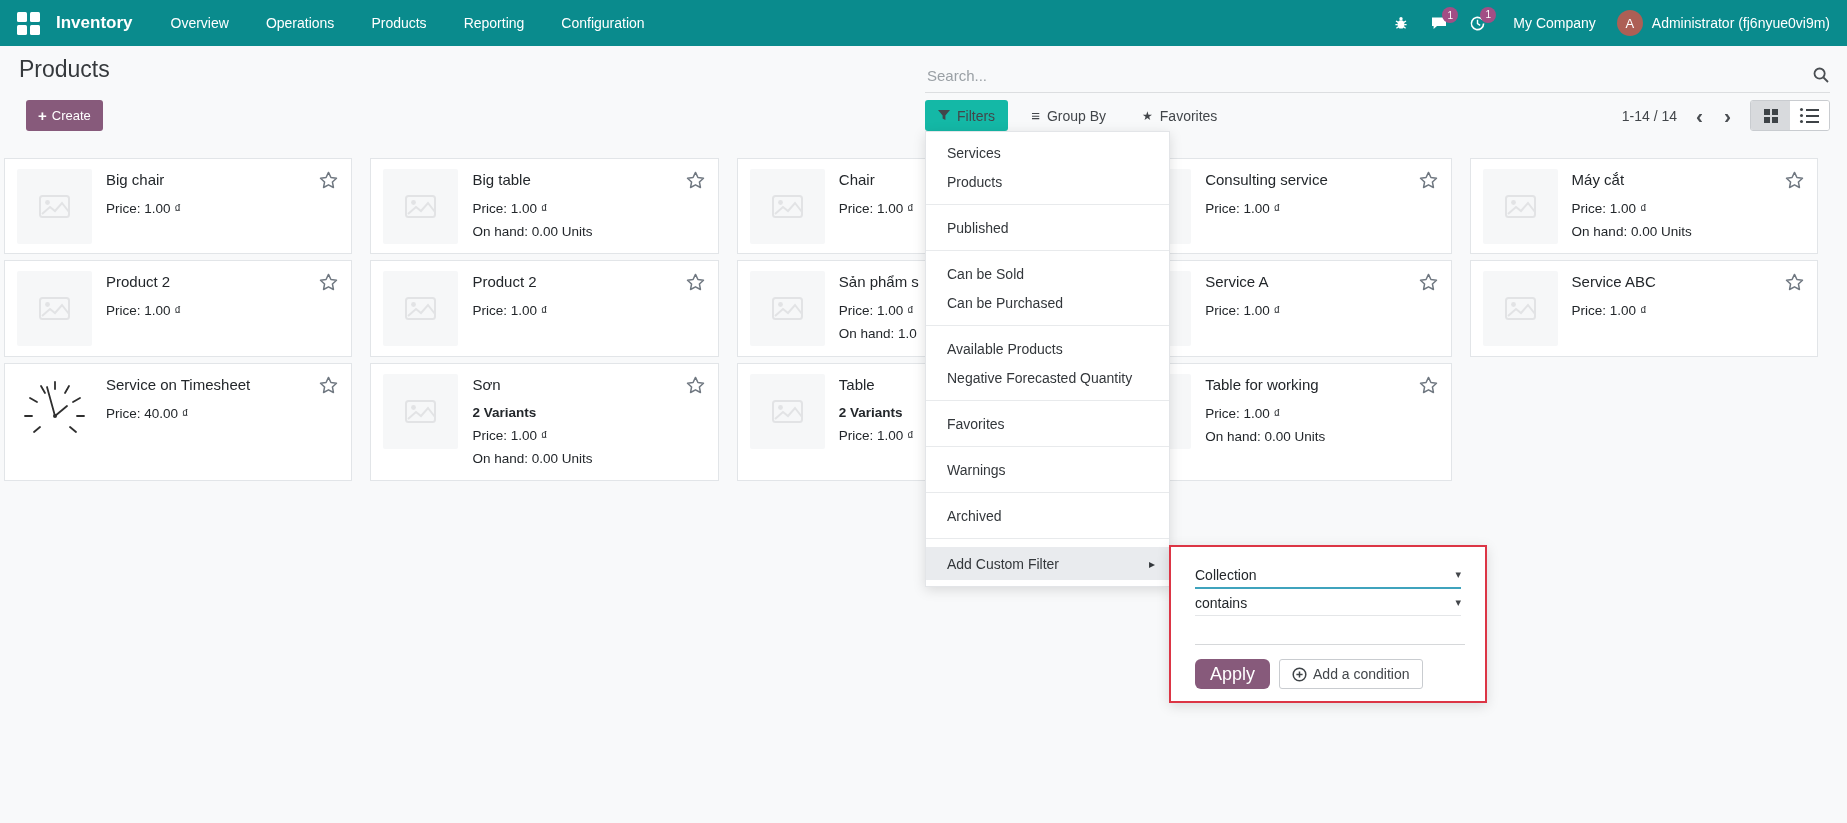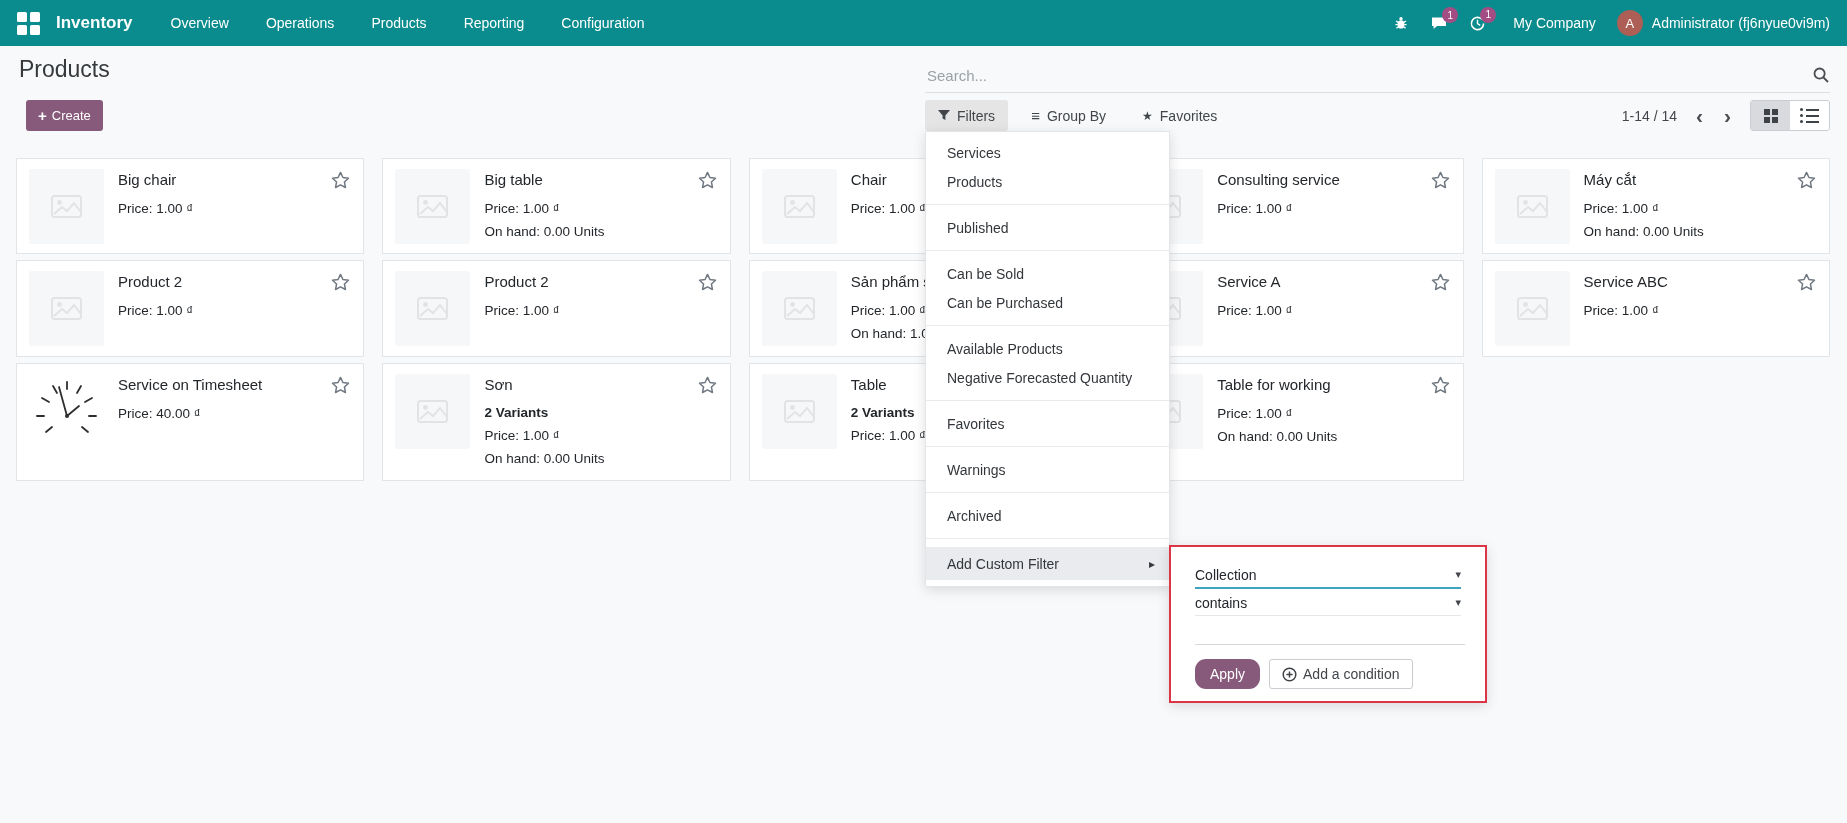--- a/index.html
+++ b/index.html
@@ -23,36 +23,36 @@
   
   .page-title{position:absolute;left:19px;top:56px;font-size:23px;color:#35393c}
   .create-btn{position:absolute;left:26px;top:100px;height:31px;background:#875a7b;color:#fff;border:none;border-radius:3px;
     font-size:13px;padding:0 12px;display:flex;align-items:center;gap:5px;cursor:pointer;font-family:inherit}
   .create-plus{font-weight:700;font-size:15px;line-height:1}
   .search-bar{position:absolute;left:925px;top:58px;width:905px;height:34px;border-bottom:1px solid #dcdee0;display:flex;align-items:center}
   .search-bar input{flex:1;border:none;background:transparent;font-size:15px;color:#be185d;outline:none;font-family:inherit}
   .search-bar input::placeholder{color:#9aa0a5}
   .filter-buttons{position:absolute;left:925px;top:100px;display:flex;gap:10px;font-size:14px;color:#42464a}
   .fbtn{height:31px;display:flex;align-items:center;gap:7px;padding:0 13px;border-radius:3px;cursor:pointer}
-  .fbtn.active{background:#e5e5e5}
+  .fbtn.active{background:#14b8a6}
   .gb-icon{font-size:15px;line-height:1;color:#42464a}
   .fav-icon{font-size:12px;line-height:1;color:#42464a}
   .pager{position:absolute;top:100px;right:17px;height:31px;display:flex;align-items:center;gap:17px;font-size:14px;color:#42464a}
   .chev{font-size:21px;line-height:1;color:#4a4e52;cursor:pointer;font-weight:700;padding:0 2px}
   .view-switcher{display:flex;border:1px solid #c9ccd0;border-radius:3px;overflow:hidden}
   .vs-btn{width:39px;height:29px;display:flex;align-items:center;justify-content:center;background:#fff;cursor:pointer}
   .vs-btn.active{background:#d8dadd}
   .kicon{display:grid;grid-template-columns:6px 6px;grid-gap:2px}
   .kicon i{width:6px;height:6px;background:#3e4347}
   .licon{display:grid;grid-gap:3px}
   .licon i{display:flex;align-items:center;gap:3px}
   .licon i:before{content:"";width:3px;height:3px;background:#3e4347;border-radius:50%}
   .licon b{width:13px;height:2px;background:#3e4347;display:block}
   
-  .kanban{position:absolute;left:16px;top:158px;width:1814px;display:grid;
+  .kanban{position:absolute;left:4px;top:158px;width:1814px;display:grid;
     grid-template-columns:repeat(5,1fr);grid-template-rows:96px 97px 118px;gap:6px 18px;z-index:1}
   .card{background:#fff;border:1px solid #e2e5e8;display:flex;padding:10px 12px;box-sizing:border-box;position:relative;cursor:pointer}
   .thumb{width:75px;height:75px;background:#f6f7f8;flex:none;margin-right:14px;border-radius:2px;overflow:hidden}
   .card.clock .thumb{background:#fff}
   .card .clk{display:none}
   .card.clock .clk{display:block}
   .card-body{padding-top:1px;min-width:0}
   .p-name{font-size:15px;line-height:20px;margin-bottom:7px;color:#23272b;white-space:nowrap}
   .p-variants{font-size:13.5px;line-height:22px;font-weight:700;color:#23272b;white-space:nowrap}
   .p-price,.p-onhand{font-size:13.5px;line-height:23px;color:#23272b;white-space:nowrap}
@@ -66,21 +66,21 @@
   .submenu-arr{font-size:12px;color:#33373b}
   
   .custom-panel{position:absolute;left:1169px;top:545px;width:318px;height:158px;background:#fff;border:2px solid #dc3545;
     box-shadow:0 3px 12px rgba(0,0,0,.13);box-sizing:border-box;padding:15px 24px 16px 24px;z-index:60}
   .sel{display:flex;align-items:center;justify-content:space-between;height:25px;font-size:14px;color:#23272b;cursor:pointer}
   .sel.field{border-bottom:2px solid #3fa3bd}
   .sel.op{border-bottom:1px solid #e4e6e8;margin-top:1px}
   .caret{font-size:11px;color:#42464a}
   .value-input{width:100%;height:24px;border:none;border-bottom:1px solid #d6d8da;margin-top:2px;background:transparent;outline:none;font-family:inherit;font-size:14px}
   .panel-actions{display:flex;gap:9px;margin-top:14px}
-  .apply-btn{background:#875a7b;color:#fff;border:none;border-radius:11px;height:30px;padding:0 15px;font-size:14px;cursor:pointer;font-family:inherit}
+  .apply-btn{background:#875a7b;color:#fff;border:none;border-radius:6px;height:30px;padding:0 15px;font-size:18px;cursor:pointer;font-family:inherit}
   .addc-btn{background:#fff;border:1px solid #c9ccd0;border-radius:3px;height:30px;padding:0 12px;font-size:14px;color:#42464a;
     display:flex;align-items:center;gap:6px;cursor:pointer;font-family:inherit}
 </style>
 </head>
 <body>
 
 <header class="navbar">
   <div class="nav-left">
     <span class="apps-icon">
         <i></i>

